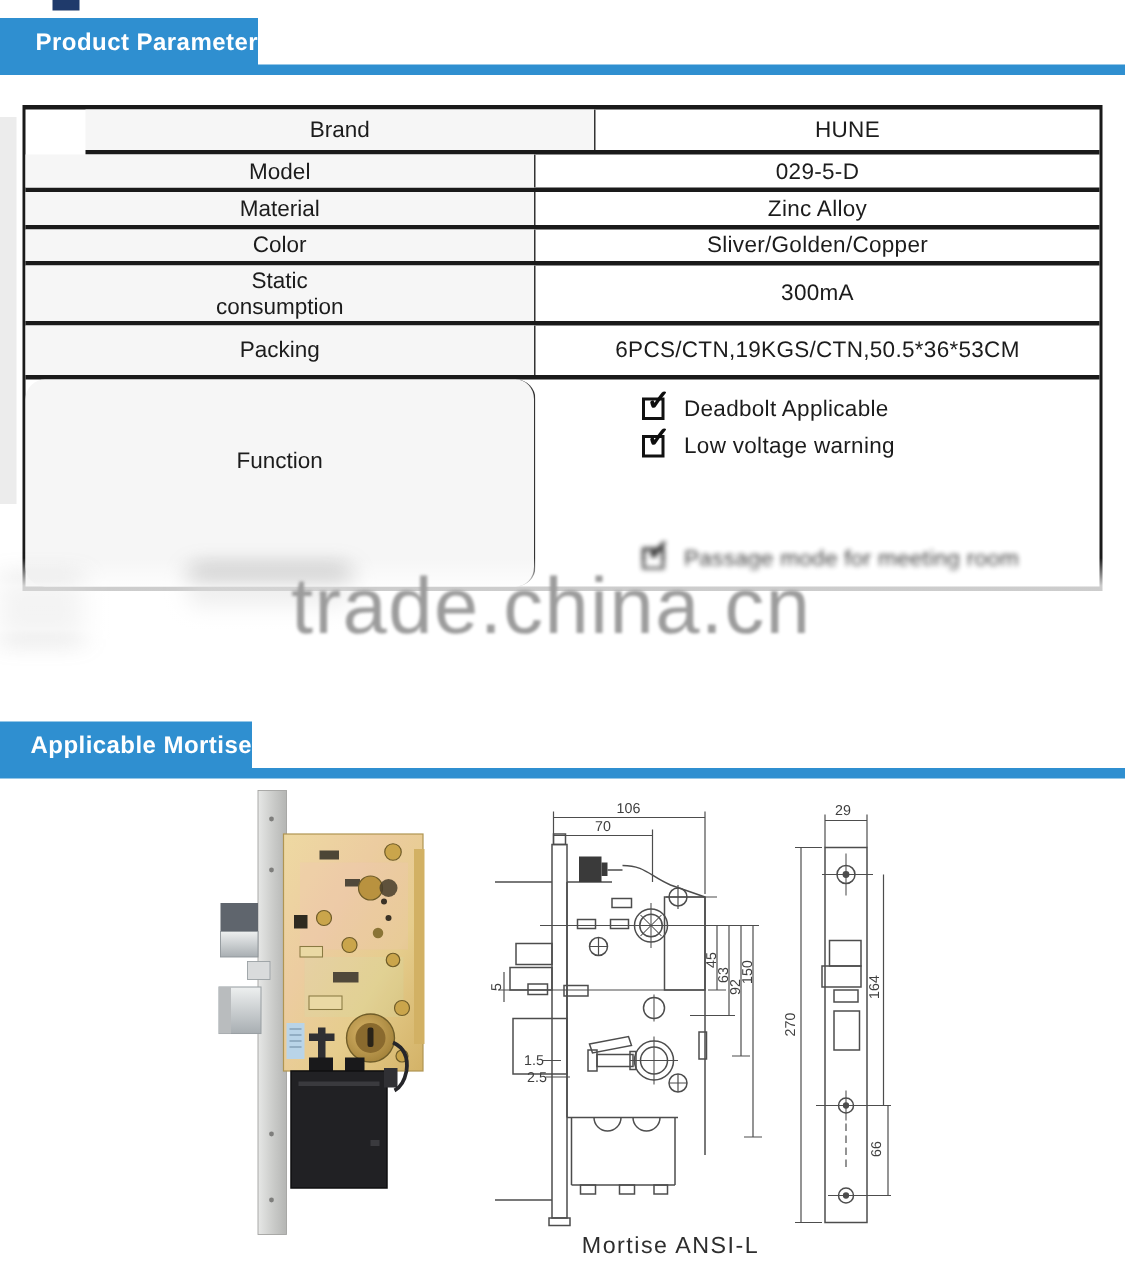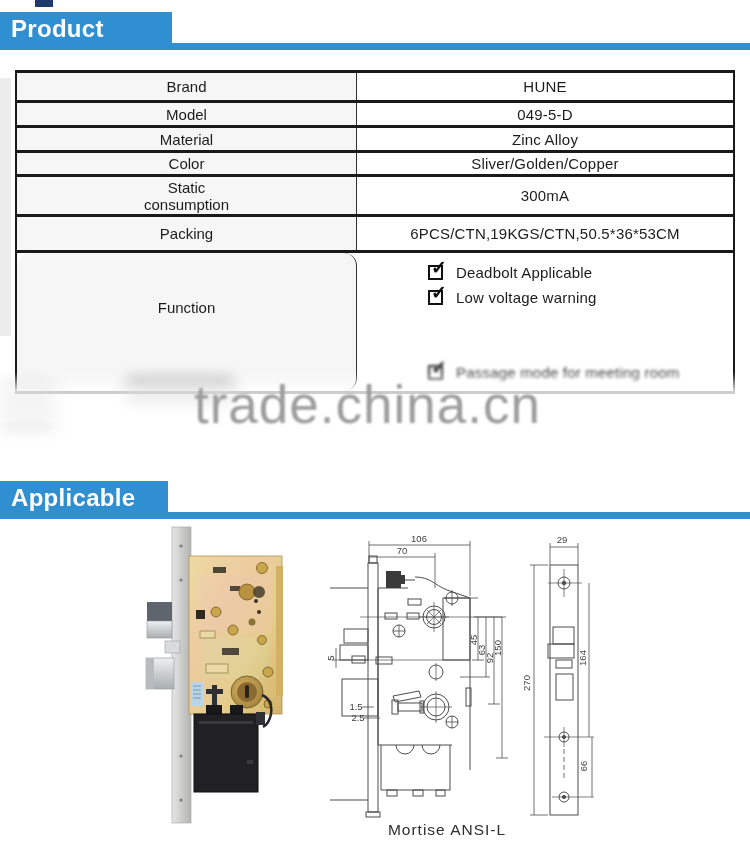--- a/index.html
+++ b/index.html
@@ -11,37 +11,37 @@
   *{margin:0;padding:0;box-sizing:border-box;}
   html,body{background:#fff;}
   body{font-family:"Liberation Sans", sans-serif; color:#1c1c1c;}
   .page{position:relative;width:750px;height:851px;background:#fff;overflow:hidden;}
 
   .top-mark{position:absolute;left:35px;top:0;width:18px;height:7px;background:#1f3a6b;}
   .left-band{position:absolute;left:0;top:78px;width:11px;height:258px;background:#ececec;}
 
   .banner-underline{position:absolute;left:0;width:750px;height:7px;background:var(--accent);}
   .banner-box{position:absolute;left:0;background:var(--accent);color:#fff;
-    font-size:24px;font-weight:600;letter-spacing:.3px;padding-left:11px;
-    height:34px;line-height:33px;}
+    font-size:16px;font-weight:600;letter-spacing:.3px;padding-left:11px;
+    height:34px;line-height:33px;text-align:right;}
   #pp-underline{top:43px;}
   #pp-box{top:12px;width:172px;}
   #am-underline{top:512px;}
   #am-box{top:481px;width:168px;}
 
   .param-table{position:absolute;left:15px;top:70px;width:720px;
     border:2px solid var(--table-border);border-top-width:3px;border-bottom-width:3px;
     background:#fff;font-size:15px;}
   .prow{display:flex;border-bottom:3px solid var(--table-border);}
   .prow:last-child{border-bottom:none;}
   .pcell-label{width:340px;background:var(--label-bg);border-right:1.5px solid #333;
     display:flex;align-items:center;justify-content:center;text-align:center;line-height:17px;}
   .pcell-label .lbl{max-width:110px;}
   .pcell-value{flex:1;display:flex;align-items:center;justify-content:center;text-align:center;letter-spacing:.2px;}
-  .r-brand{height:30px;} .r-model{height:25px;} .r-material{height:25px;} .r-color{height:24px;}
+  .r-brand{height:30px;margin-left:40px;} .r-model{height:25px;} .r-material{height:25px;} .r-color{height:24px;}
   .r-static{height:40px;} .r-dynamic{height:44px;} .r-packing{height:36px;} .r-function{height:138px;}
   .r-function .pcell-label{align-items:flex-start;padding-top:46px;border-radius:13px;}
   .r-function .pcell-value{position:relative;display:block;}
 
   .fn-item{position:absolute;left:71px;display:flex;align-items:center;gap:13px;height:22px;white-space:nowrap;}
   .fn-item-0{top:8px;} .fn-item-1{top:33px;}
   .fn-item-2{top:108px;filter:blur(1.7px);opacity:.88;}
   .cbx{position:relative;width:15px;height:15px;border:2.4px solid #111;background:#fff;flex:0 0 auto;}
   .cbx .tick{position:absolute;left:1px;top:-9px;font-size:19px;font-weight:bold;color:#0d0d0d;line-height:19px;}
 
@@ -77,21 +77,21 @@
       <div class="pcell-label">
           <span class="lbl">Brand</span>
         </div>
       <div class="pcell-value">HUNE</div>
     </div>
 
     <div class="prow r-model">
       <div class="pcell-label">
           <span class="lbl">Model</span>
         </div>
-      <div class="pcell-value">049-5-D</div>
+      <div class="pcell-value">029-5-D</div>
     </div>
 
     <div class="prow r-material">
       <div class="pcell-label">
           <span class="lbl">Material</span>
         </div>
       <div class="pcell-value">Zinc Alloy</div>
     </div>
 
     <div class="prow r-color">

